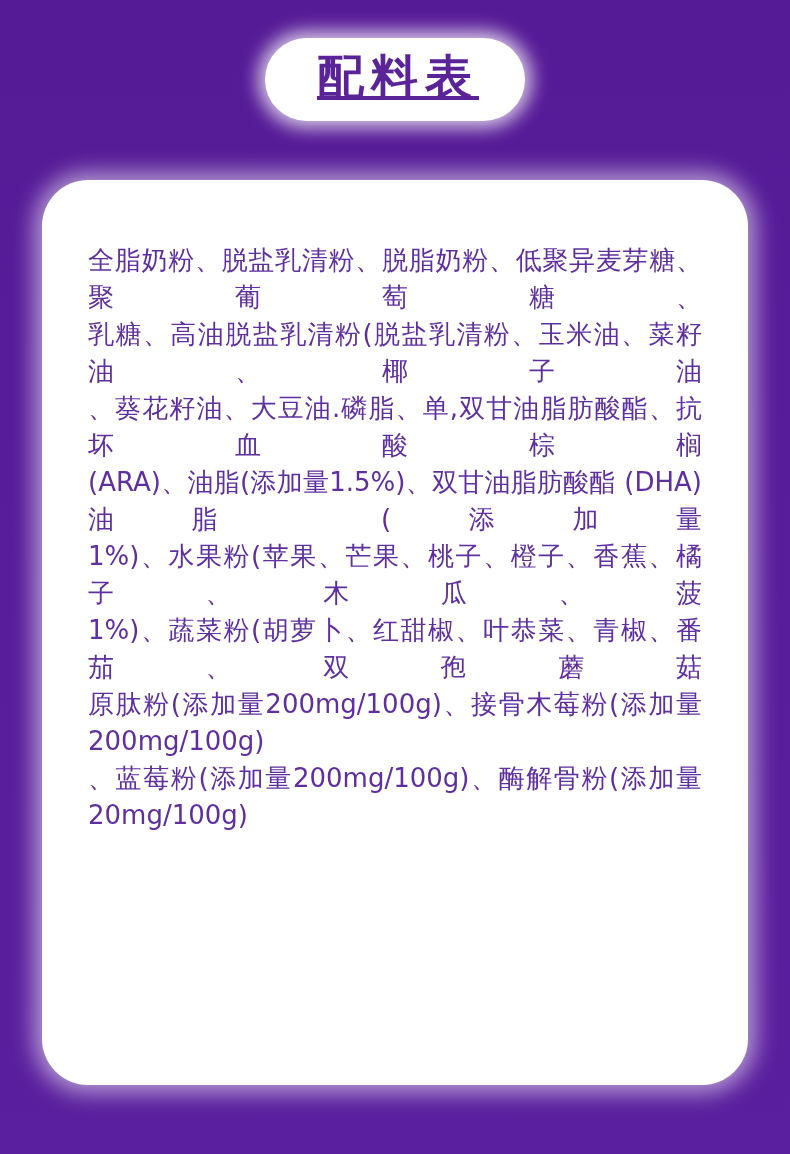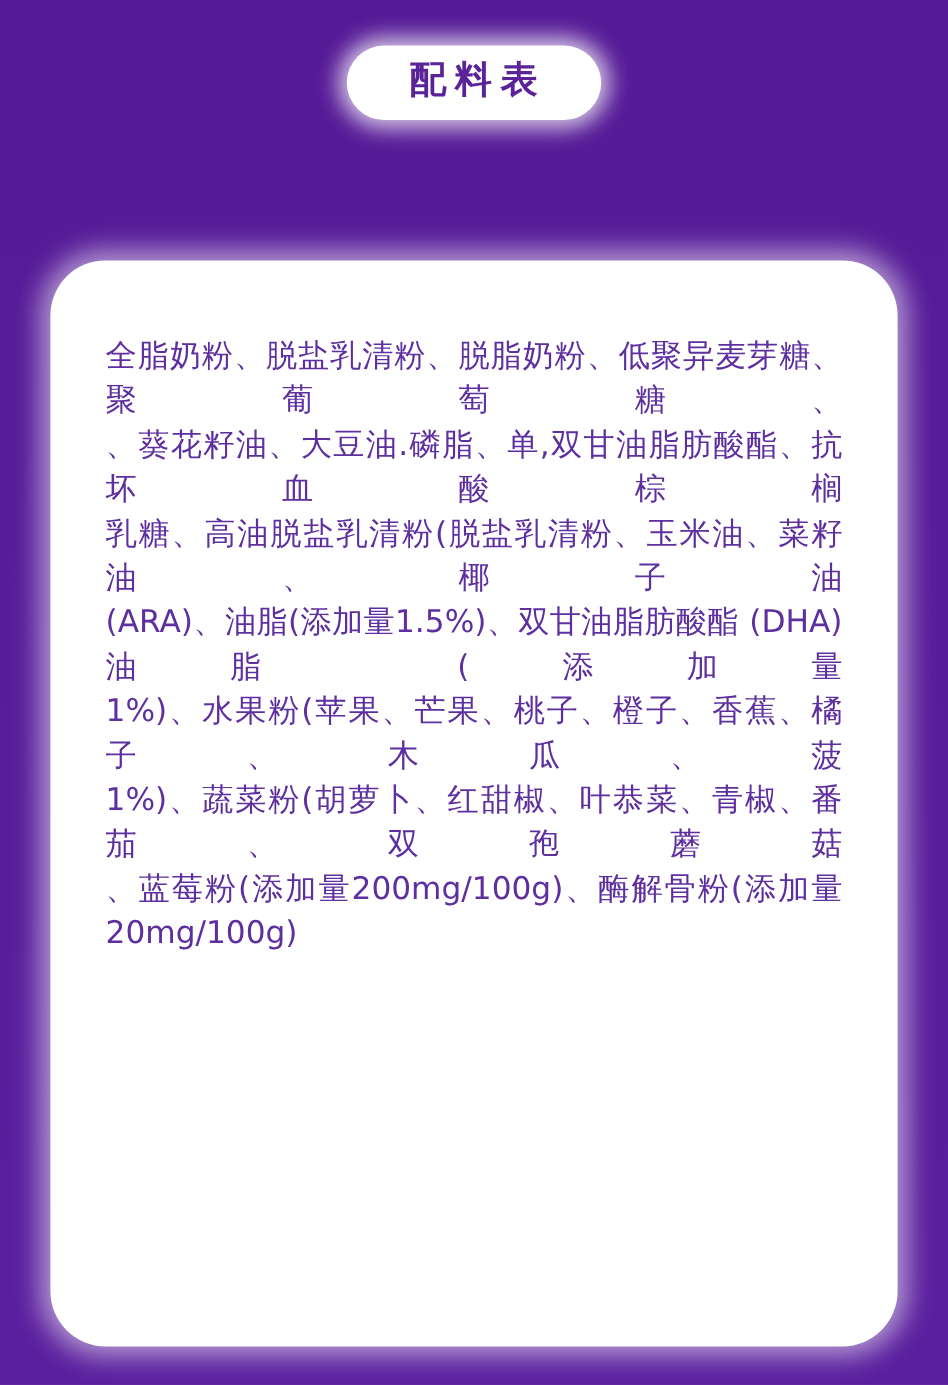--- a/index.html
+++ b/index.html
@@ -17,39 +17,39 @@
     position: absolute;
     top: 38px;
     left: 50%;
     transform: translateX(-50%);
     background: var(--color-card, #ffffff);
     border-radius: 44px;
     padding: 8px 46px 12px 52px;
     box-shadow: 0 0 18px 7px rgba(255, 255, 255, 0.75);
   }
   .title-badge .title-text {
-    font-size: 31px;
+    font-size: 47px;
     font-weight: 800;
     letter-spacing: 7px;
     color: var(--color-title, #5a2398);
     white-space: nowrap;
+    text-decoration: underline;
   }
 
   .ingredients-card {
     position: absolute;
     left: 42px;
     top: 180px;
     width: 706px;
     height: 905px;
     box-sizing: border-box;
     background: var(--color-card, #ffffff);
     border-radius: 46px;
     box-shadow: 0 0 22px 8px rgba(255, 255, 255, 0.55);
     padding: 62px 46px 12px 46px;
-    margin-top: 37px;
   }
 
   .ingredients-list { width: 100%; }
 
   .ing-line {
     font-size: 26px;
     line-height: 37px;
     color: var(--color-text, #5e2f9e);
     white-space: nowrap;
   }
@@ -63,20 +63,21 @@
 </head>
 <body>
 
 <div class="title-badge">
   <span class="title-text">配料表</span>
 </div>
 
 <div class="ingredients-card">
   <div class="ingredients-list" id="ingredients-list">
       <div class="ing-line just"><span>全脂奶粉、脱盐乳清粉、脱脂奶粉、低聚异麦芽糖、聚葡萄糖、</span></div>
+      <div class="ing-line just"><span>乳糖、高油脱盐乳清粉(脱盐乳清粉、玉米油、菜籽油、椰子油</span></div>
       <div class="ing-line just"><span>、葵花籽油、大豆油.磷脂、单,双甘油脂肪酸酯、抗坏血酸棕榈</span></div>
-      <div class="ing-line just"><span>乳糖、高油脱盐乳清粉(脱盐乳清粉、玉米油、菜籽油、椰子油</span></div>
       <div class="ing-line just"><span>(ARA)、油脂(添加量1.5%)、双甘油脂肪酸酯 (DHA) 油脂 (添加量</span></div>
       <div class="ing-line just"><span>1%)、水果粉(苹果、芒果、桃子、橙子、香蕉、橘子、木瓜、菠</span></div>
       <div class="ing-line just"><span>1%)、蔬菜粉(胡萝卜、红甜椒、叶恭菜、青椒、番茄、双孢蘑菇</span></div>
+      <div class="ing-line just"><span>原肽粉(添加量200mg/100g)、接骨木莓粉(添加量200mg/100g)</span></div>
       <div class="ing-line just"><span>、蓝莓粉(添加量200mg/100g)、酶解骨粉(添加量20mg/100g)</span></div>
     </div>
 </div>
 
 </body></html>

